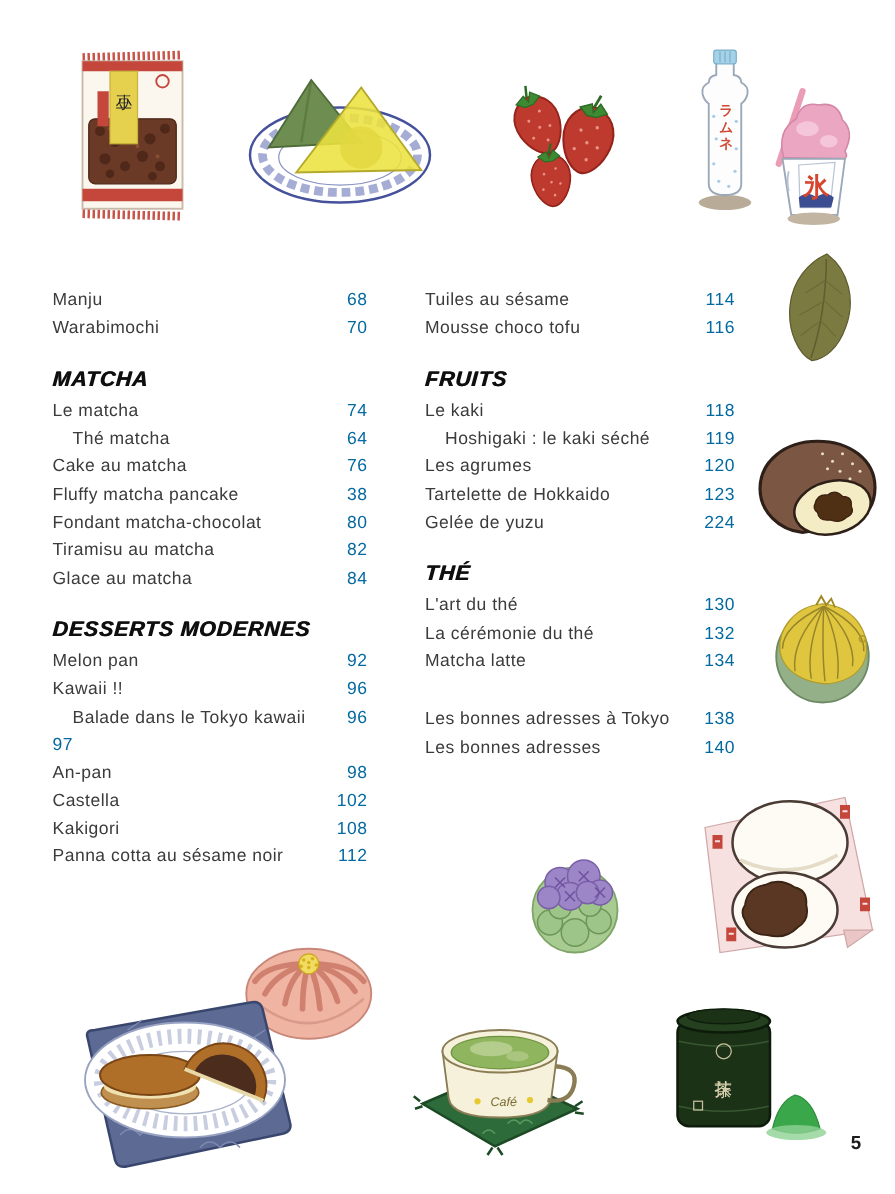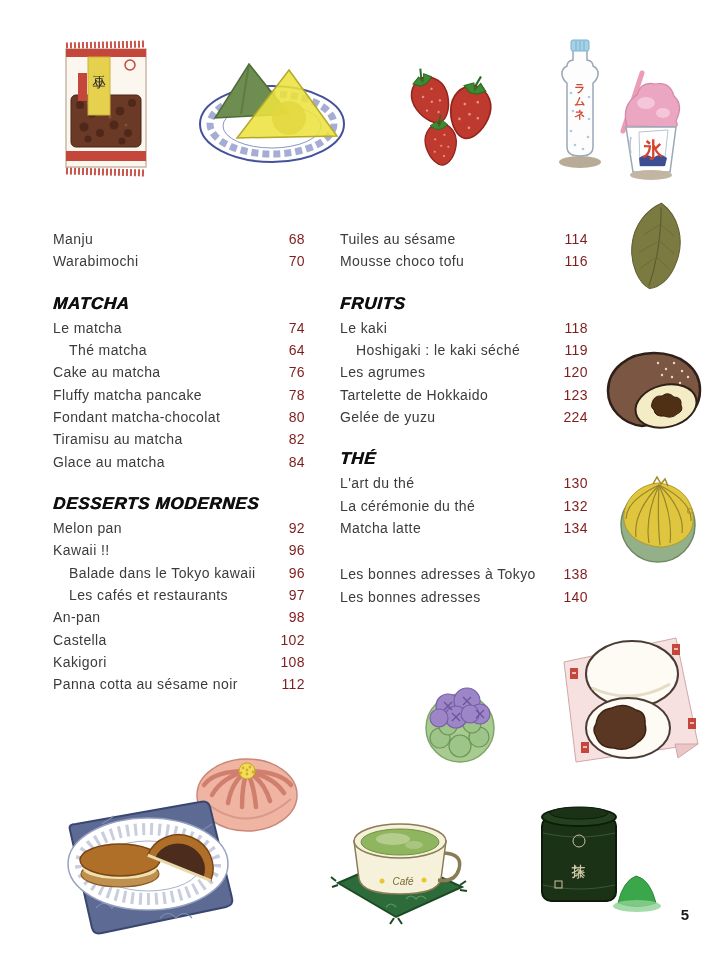--- a/index.html
+++ b/index.html
@@ -3,29 +3,29 @@
 <meta charset="utf-8">
 <style>
   html,body{margin:0;padding:0;}
   body{
     width:716px;height:955px;position:relative;background:#ffffff;
     font-family:"Liberation Sans", sans-serif;overflow:hidden;
   }
   .illus{position:absolute;}
   
   .toc-col{position:absolute;top:228px;}
-  #toc-left{left:53px;width:252px;text-align:right;}
+  #toc-left{left:42px;width:252px;text-align:right;}
   #toc-right{left:340px;width:248px;}
   .toc-row{
     display:flex;justify-content:space-between;align-items:center;
     height:22.33px;font-size:14px;color:#3b3b3b;letter-spacing:0.4px;
   }
   .toc-row .toc-label{white-space:nowrap;}
   .toc-row.indent .toc-label{padding-left:16px;}
-  .toc-num{color:#7f1d1d;}
+  .toc-num{color:#0369a1;}
   .toc-header{
     height:26px;margin-top:18px;display:flex;align-items:center;
     font-weight:700;font-style:italic;font-size:17px;color:#0f0f0f;
     letter-spacing:0.7px;transform:skewX(-4deg);
     text-shadow:0.6px 0 0 #0f0f0f;
   }
   .toc-spacer{height:24px;}
   
   .page-num{
     position:absolute;right:27px;top:906px;font-size:15px;font-weight:700;color:#1c1c1c;
@@ -298,21 +298,21 @@
     <div class="toc-row indent">
       <span class="toc-label">Thé matcha</span>
       <span class="toc-num">64</span>
     </div>
     <div class="toc-row">
       <span class="toc-label">Cake au matcha</span>
       <span class="toc-num">76</span>
     </div>
     <div class="toc-row">
       <span class="toc-label">Fluffy matcha pancake</span>
-      <span class="toc-num">78</span>
+      <span class="toc-num">38</span>
     </div>
     <div class="toc-row">
       <span class="toc-label">Fondant matcha-chocolat</span>
       <span class="toc-num">80</span>
     </div>
     <div class="toc-row">
       <span class="toc-label">Tiramisu au matcha</span>
       <span class="toc-num">82</span>
     </div>
     <div class="toc-row">
@@ -326,21 +326,20 @@
     </div>
     <div class="toc-row">
       <span class="toc-label">Kawaii !!</span>
       <span class="toc-num">96</span>
     </div>
     <div class="toc-row indent">
       <span class="toc-label">Balade dans le Tokyo kawaii</span>
       <span class="toc-num">96</span>
     </div>
     <div class="toc-row indent">
-      <span class="toc-label">Les cafés et restaurants</span>
       <span class="toc-num">97</span>
     </div>
     <div class="toc-row">
       <span class="toc-label">An-pan</span>
       <span class="toc-num">98</span>
     </div>
     <div class="toc-row">
       <span class="toc-label">Castella</span>
       <span class="toc-num">102</span>
     </div>

